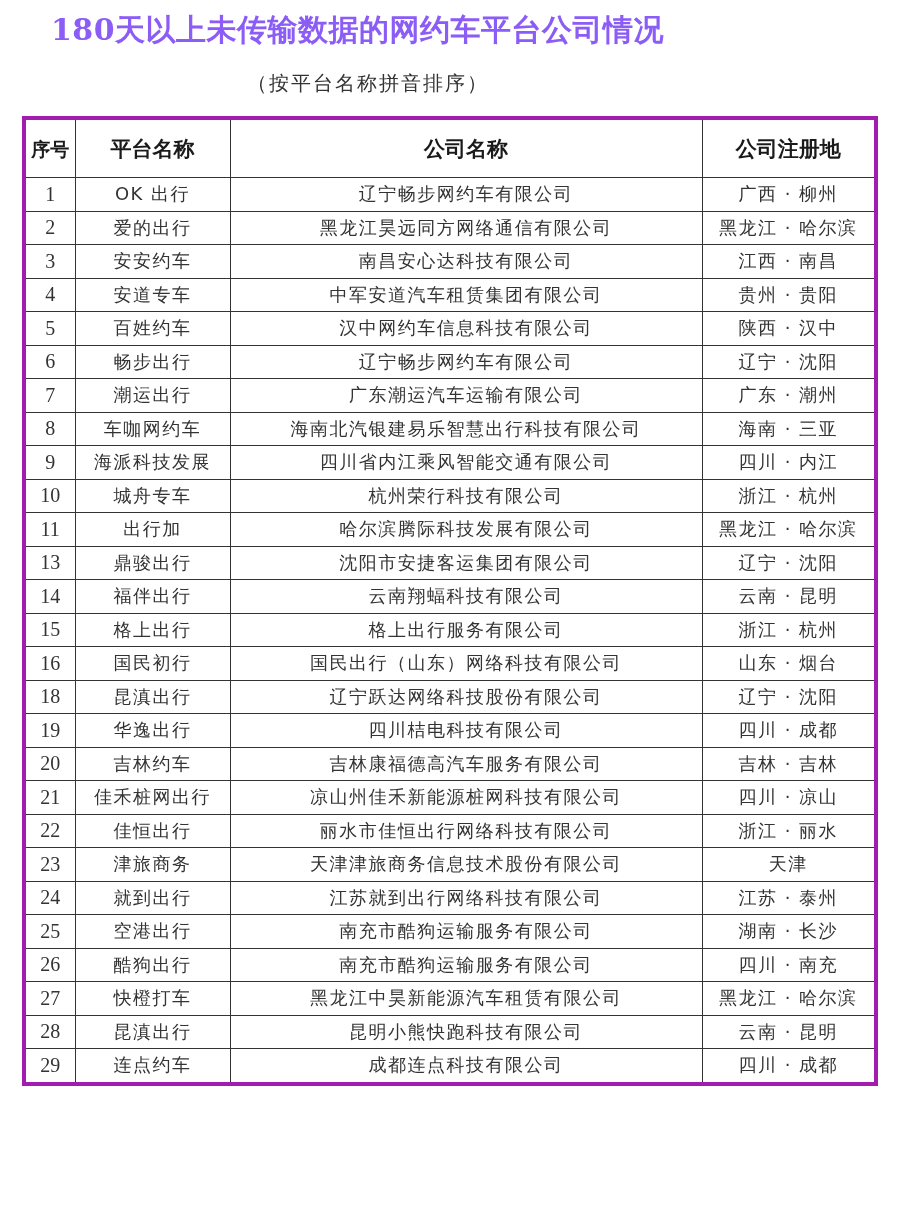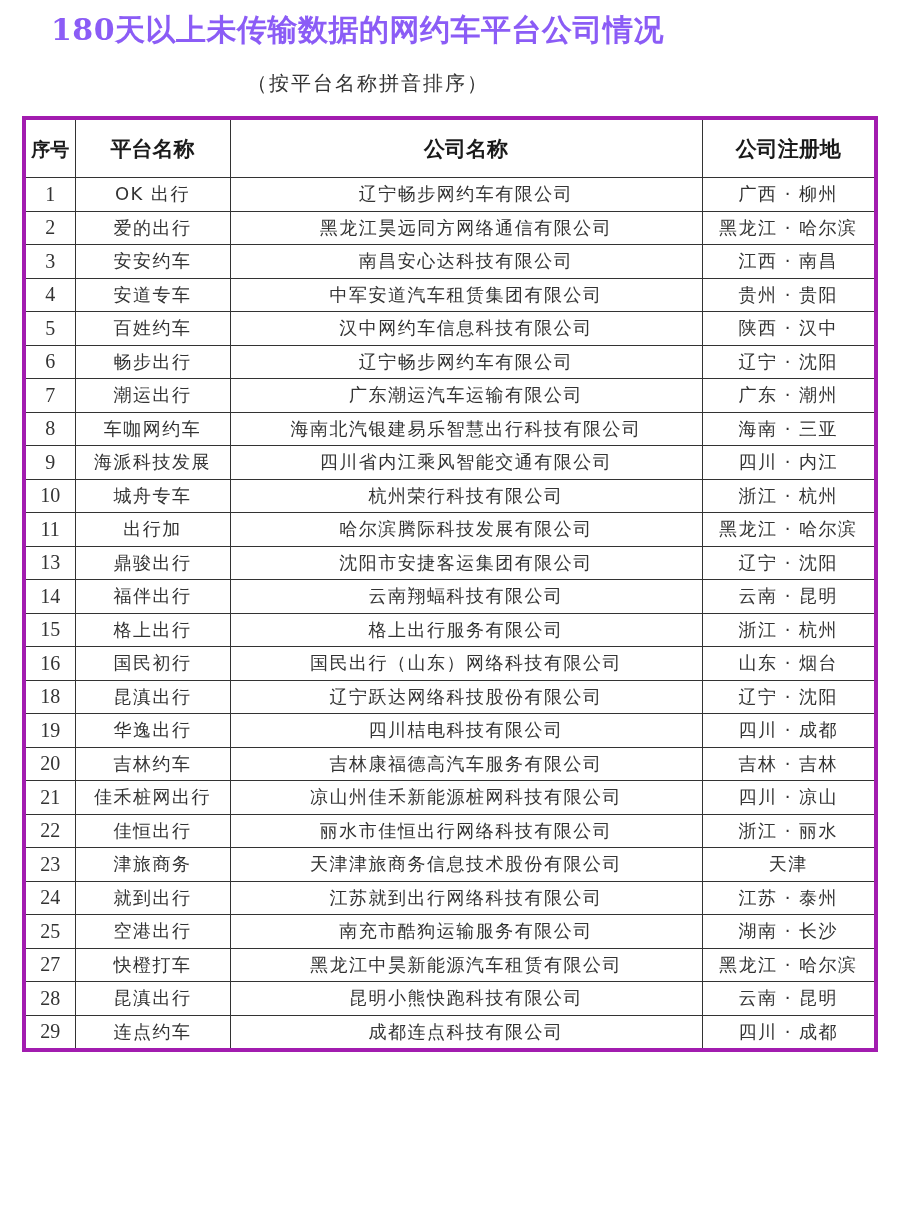--- a/index.html
+++ b/index.html
@@ -240,20 +240,26 @@
         <td>江苏就到出行网络科技有限公司</td>
         <td>江苏 · 泰州</td>
       </tr>
       <tr>
         <td class="no">25</td>
         <td>空港出行</td>
         <td>南充市酷狗运输服务有限公司</td>
         <td>湖南 · 长沙</td>
       </tr>
       <tr>
+        <td class="no">26</td>
+        <td>酷狗出行</td>
+        <td>南充市酷狗运输服务有限公司</td>
+        <td>四川 · 南充</td>
+      </tr>
+      <tr>
         <td class="no">27</td>
         <td>快橙打车</td>
         <td>黑龙江中昊新能源汽车租赁有限公司</td>
         <td>黑龙江 · 哈尔滨</td>
       </tr>
       <tr>
         <td class="no">28</td>
         <td>昆滇出行</td>
         <td>昆明小熊快跑科技有限公司</td>
         <td>云南 · 昆明</td>

